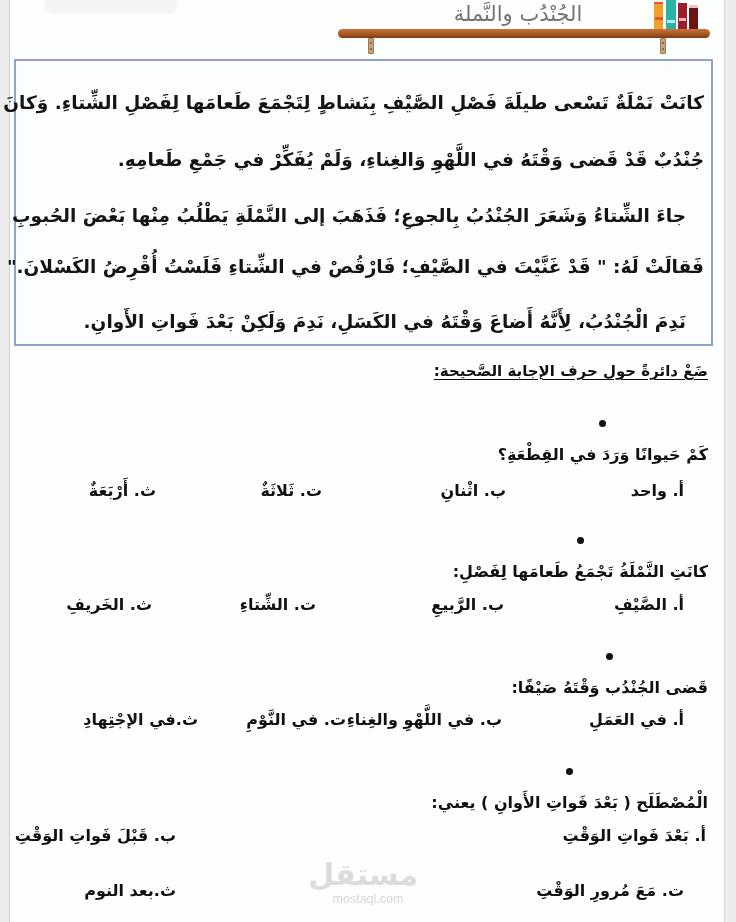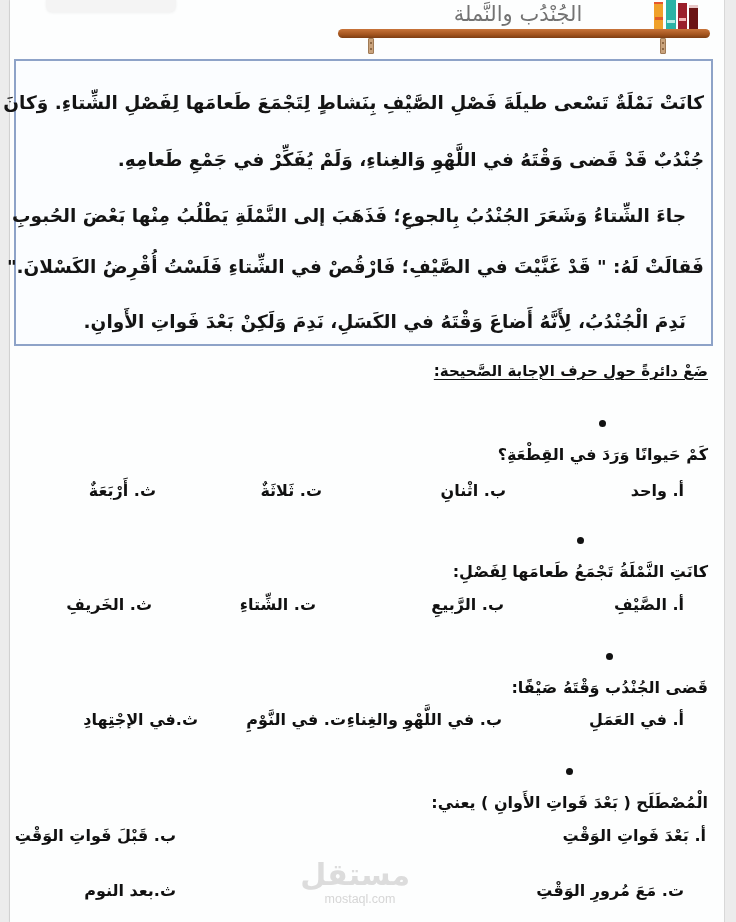--- a/index.html
+++ b/index.html
@@ -63,21 +63,21 @@
       display: flex; align-items: center; gap: 18px; flex-direction: column;
     }
     .bullet { display: inline-block; width: 7px; height: 7px; background: #111; border-radius: 50%; }
 
     .option {
       position: absolute; direction: rtl; font-size: 16px; font-weight: bold; white-space: nowrap;
       line-height: 22px;
     }
 
     .watermark {
-      position: absolute; left: 310px; top: 858px; width: 100px; height: 60px; text-align: center;
+      position: absolute; left: 318px; top: 858px; width: 100px; height: 60px; text-align: center;
       color: #dcdcdc;
     }
     .wm-ar { font-size: 30px; font-weight: bold; line-height: 34px; direction: rtl; }
     .wm-en { font-family: "Liberation Sans", sans-serif; font-size: 12.5px; line-height: 14px; color: #d6d6d6; }
   </style>
 </head>
 <body>
 
 <div class="left-strip"></div>
 

